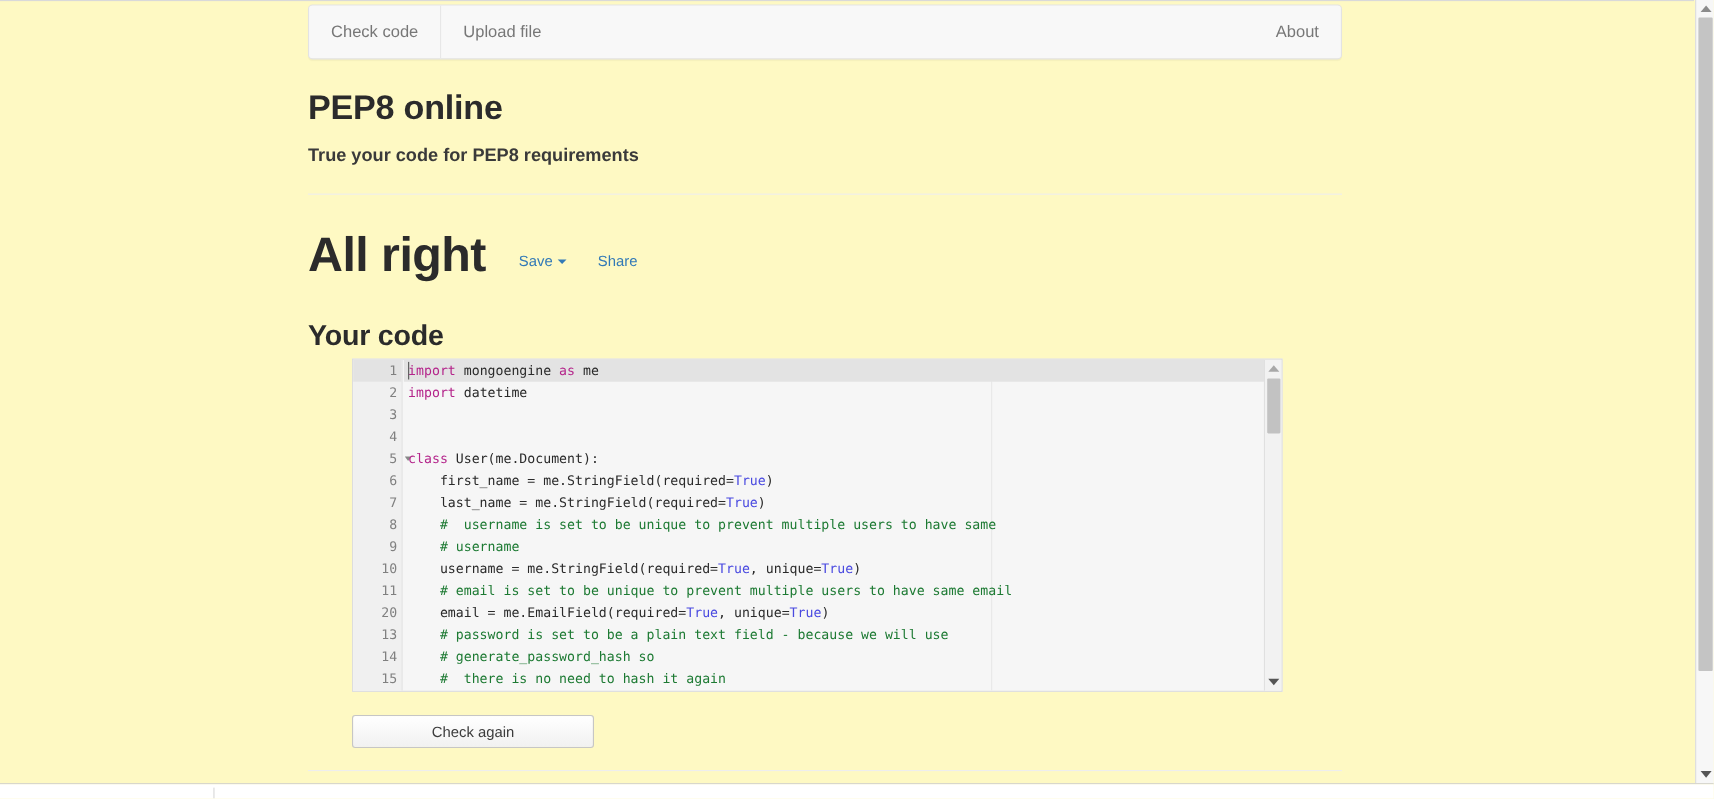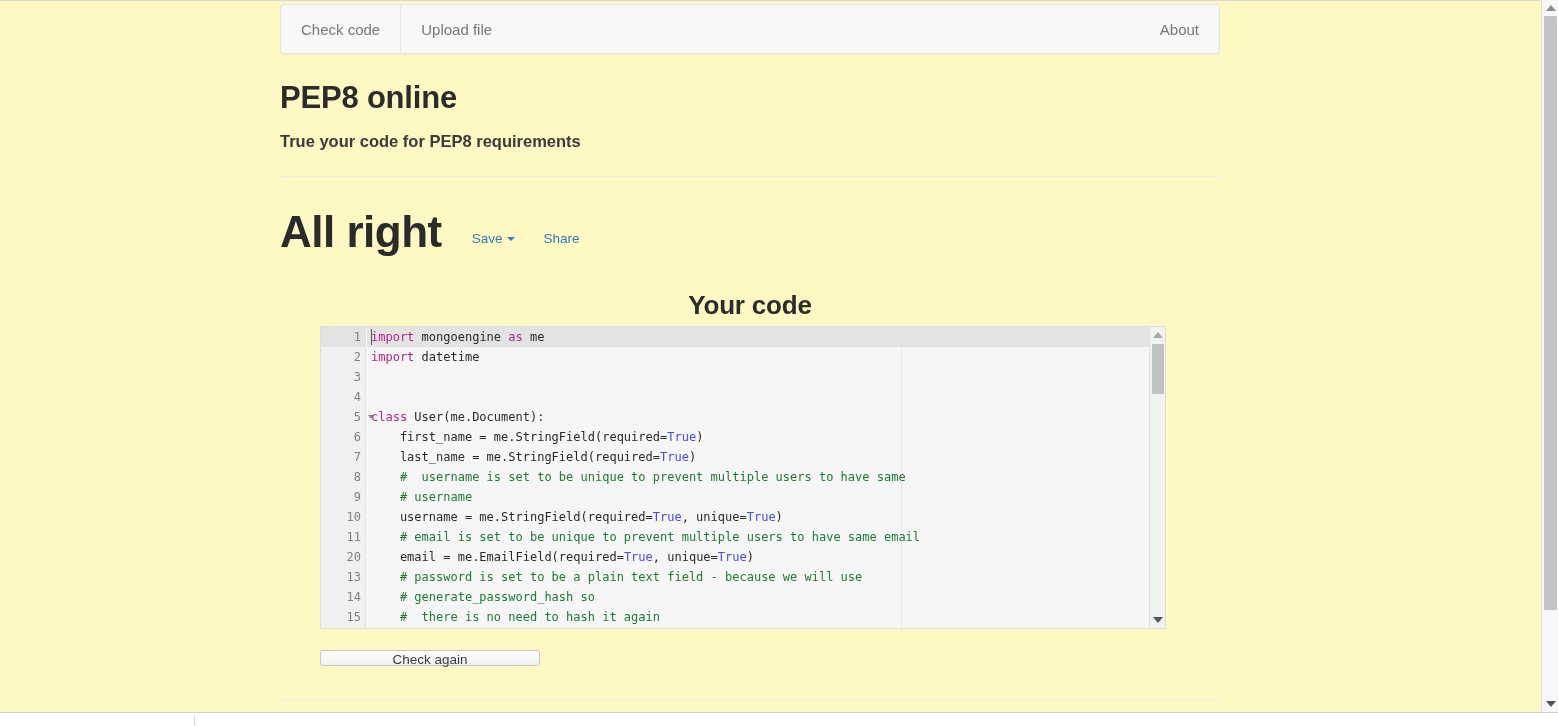--- a/index.html
+++ b/index.html
@@ -123,21 +123,20 @@
     border-top: 4px solid #337ab7;
     vertical-align: middle;
   }
 
   .section-title {
     margin: 33px 0 0 0;
     font-size: 26px;
     font-weight: bold;
     color: #2b2b2b;
     letter-spacing: -0.2px;
-    text-align: center;
   }
 
   
   .editor-wrap {
     position: absolute;
     left: 320px;
     top: 326px;
     width: 846px;
     height: 303px;
     border: 1px solid #dddddd;
@@ -238,21 +237,21 @@
     background: #c2c2c2;
     border-radius: 1px;
   }
 
   
   .btn-check {
     position: absolute;
     left: 320px;
     top: 650px;
     width: 220px;
-    height: 16px;
+    height: 30px;
     background: linear-gradient(to bottom, #ffffff 0%, #f1f1f1 100%);
     border: 1px solid #c6c6c6;
     border-radius: 3px;
     font-size: 13.5px;
     font-family: "Liberation Sans", sans-serif;
     color: #3c3c3c;
     cursor: pointer;
   }
 
   .bottom-hr {

